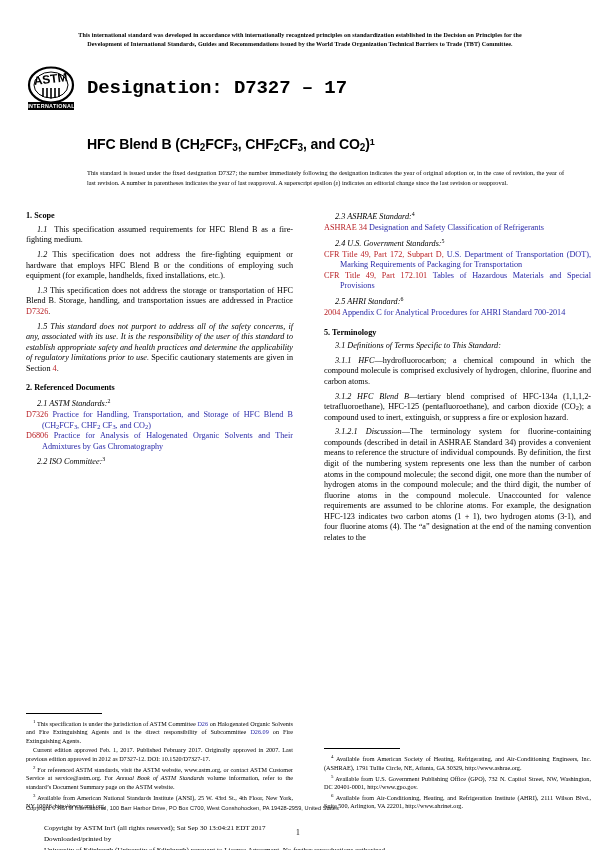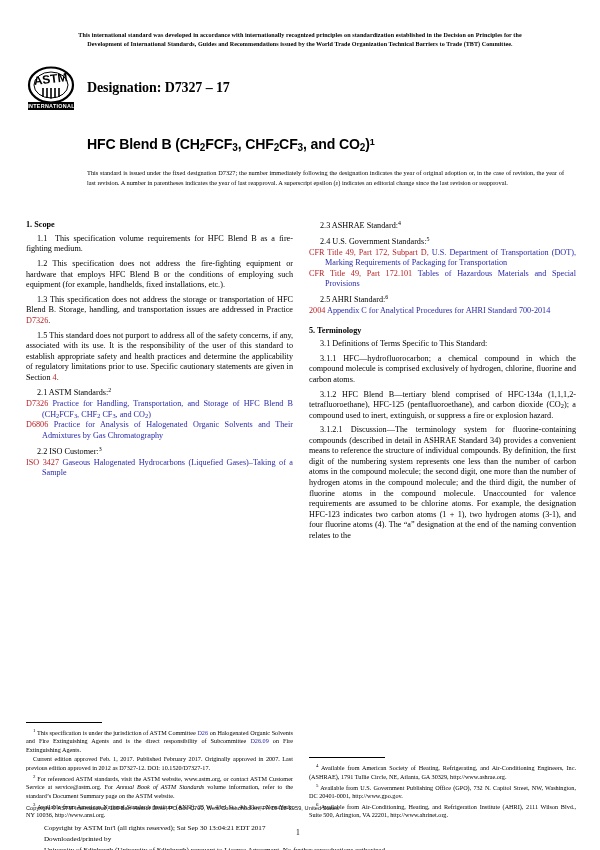--- a/index.html
+++ b/index.html
@@ -44,22 +44,22 @@
     height: 48px;
   }
   .astm-logo {
     width: 50px;
     height: 48px;
     position: relative;
     flex: 0 0 auto;
   }
   .astm-logo svg { display:block; }
   .desig-text {
-    font-family: Liberation Serif, serif;
-    font-size: 14px;
+    font-family: Liberation Mono, monospace;
+    font-size: 19px;
     font-weight: bold;
     letter-spacing: -0.1px;
     padding-bottom: 4px;
   }
 
   
   .title-block {
     margin-top: 22px;
     padding-left: 61px;
   }
@@ -77,23 +77,23 @@
     margin-top: 13px;
     margin-left: 61px;
     margin-right: 10px;
     font-size: 6.35px;
     line-height: 1.62;
     text-align: justify;
   }
 
   
   .cols {
-    margin-top: 32px;
+    margin-top: 23px;
     display: flex;
-    gap: 16px;
+    gap: 31px;
     position: relative;
   }
   .col {
     width: 267px;
     flex: 0 0 267px;
     position: relative;
   }
 
   h2.sec {
     font-size: 8.2px;
@@ -112,21 +112,21 @@
     hyphens: manual;
   }
   p.para + p.para { margin-top: 4.2px; }
   p.sub {
     font-size: 8.2px;
     line-height: 1.283;
     margin: 4.2px 0 0 0;
     text-align: justify;
     text-indent: 11px;
   }
-  .it { }
+  .it { font-style: italic; }
   .ref-blue { color: #2a2aa8; }
   .ref-red { color: #b81f24; }
   .ref-item {
     font-size: 8.2px;
     line-height: 1.283;
     color: #2a2aa8;
     margin: 0.5px 0 0 0;
     text-align: justify;
     padding-left: 16px;
     text-indent: -16px;
@@ -222,53 +222,54 @@
   </div>
 
   <div class="issue-note">This standard is issued under the fixed designation D7327; the number immediately following the designation indicates the year of original adoption or, in the case of revision, the year of last revision. A number in parentheses indicates the year of last reapproval. A superscript epsilon (ε) indicates an editorial change since the last revision or reapproval.</div>
 
   <div class="cols">
 
     <div class="col" style="height:600px">
 
       <h2 class="sec first">1. Scope</h2>
 
-      <p class="para"><span class="it">1.1</span>&nbsp; <span>This specification volume requirements for HFC Blend B as a fire-fighting medium.</span></p>
+      <p class="para"><span class="it">1.1</span>&nbsp; <span>This specification assumed requirements for HFC Blend B as a fire-fighting medium.</span></p>
 
       <p class="para"><span class="it">1.2</span> <span>This specification does not address the fire-fighting equipment or hardware that employs HFC Blend B or the conditions of employing such equipment (for example, handhelds, fixed installations, etc.).</span></p>
 
       <p class="para"><span class="it">1.3</span> <span>This specification does not address the storage or transportation of HFC Blend B. Storage, handling, and transportation issues are addressed in Practice </span><a class="ref-red" style="text-decoration:none" href="#">D7326</a><span>.</span></p>
 
 
       <p class="para"><span class="it">1.5</span> <span class="it">This standard does not purport to address all of the safety concerns, if any, associated with its use. It is the responsibility of the user of this standard to establish appropriate safety and health practices and determine the applicability of regulatory limitations prior to use.</span><span> Specific cautionary statements are given in Section </span><a class="ref-red" style="text-decoration:none" href="#">4</a><span>.</span></p>
 
+      <h2 class="sec">2. Referenced Documents</h2>
 
       <p class="sub"><span class="it">2.1</span> <span class="it">ASTM Standards:</span><sup class="fn">2</sup></p>
 
       <p class="ref-item"><span class="ref-red">D7326</span><span> Practice for Handling, Transportation, and Storage of HFC Blend B (CH</span><sub>2</sub><span>FCF</span><sub>3</sub><span>, CHF</span><sub>2</sub><span> CF</span><sub>3</sub><span>, and CO</span><sub>2</sub><span>)</span></p>
 
       <p class="ref-item tight"><span class="ref-red">D6806</span><span> Practice for Analysis of Halogenated Organic Solvents and Their Admixtures by Gas Chromatography</span></p>
 
-      <p class="sub"><span class="it">2.2</span> <span class="it">ISO Customer:</span><sup class="fn">3</sup></p>
-
-      <p class="ref-item"><span class="ref-red">ISO 3427</span><span> Gaseous Halogenated Hydrocarbons (Liquefied Gases)–Taking of a Sample</span></p>
+      <p class="sub"><span class="it">2.2</span> <span class="it">ISO Committee:</span><sup class="fn">3</sup></p>
+
 
       <div class="footnotes">
         <div class="fn-rule"></div>
         <p class="fn"><sup>1</sup><span> This specification is under the jurisdiction of ASTM Committee </span><a class="ref-blue" style="text-decoration:none" href="#">D26</a><span> on Halogenated Organic Solvents and Fire Extinguishing Agents and is the direct responsibility of Subcommittee </span><a class="ref-blue" style="text-decoration:none" href="#">D26.09</a><span> on Fire Extinguishing Agents.</span></p>
         <p class="fn cont">Current edition approved Feb. 1, 2017. Published February 2017. Originally approved in 2007. Last previous edition approved in 2012 as D7327-12. DOI: 10.1520/D7327-17.</p>
         <p class="fn"><sup>2</sup><span> For referenced ASTM standards, visit the ASTM website, www.astm.org, or contact ASTM Customer Service at service@astm.org. For </span><i>Annual Book of ASTM Standards</i><span> volume information, refer to the standard’s Document Summary page on the ASTM website.</span></p>
         <p class="fn"><sup>3</sup><span> Available from American National Standards Institute (ANSI), 25 W. 43rd St., 4th Floor, New York, NY 10036, http://www.ansi.org.</span></p>
       </div>
     </div>
 
     <div class="col" style="height:600px">
 
       <p class="sub" style="margin-top:0"><span class="it">2.3</span> <span class="it">ASHRAE Standard:</span><sup class="fn">4</sup></p>
 
+      <p class="ref-item"><span class="ref-red">ASHRAE 34</span><span> Designation and Safety Classification of Refrigerants</span></p>
 
       <p class="sub"><span class="it">2.4</span> <span class="it">U.S. Government Standards:</span><sup class="fn">5</sup></p>
 
       <p class="ref-item"><span class="ref-red">CFR Title 49, Part 172, Subpart D,</span><span> U.S. Department of Transportation (DOT), Marking Requirements of Packaging for Transportation</span></p>
 
       <p class="ref-item tight"><span class="ref-red">CFR Title 49, Part 172.101</span><span> Tables of Hazardous Materials and Special Provisions</span></p>
 
       <p class="sub"><span class="it">2.5</span> <span class="it">AHRI Standard:</span><sup class="fn">6</sup></p>
 
       <p class="ref-item"><span class="ref-red">2004</span><span> Appendix C for Analytical Procedures for AHRI Standard 700-2014</span></p>

